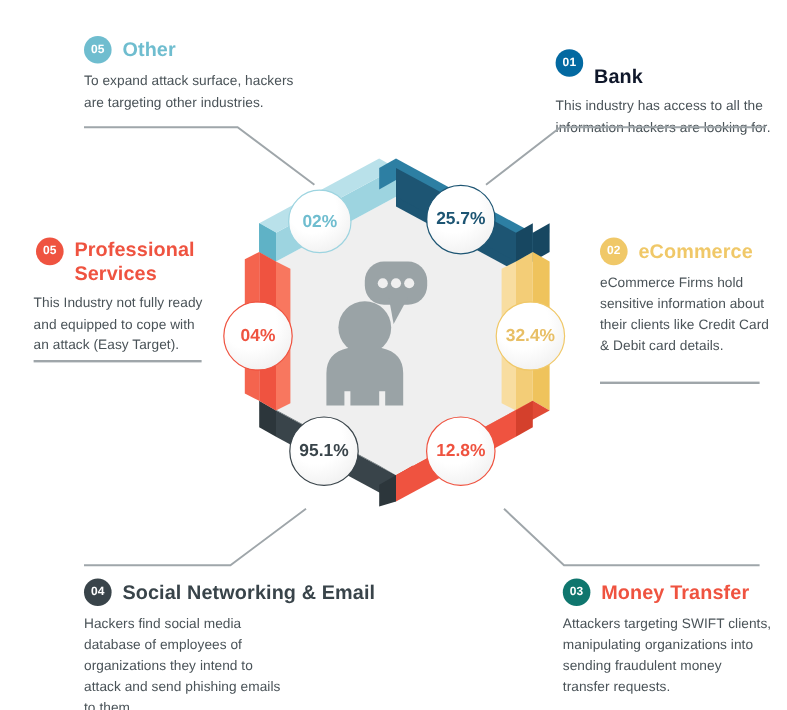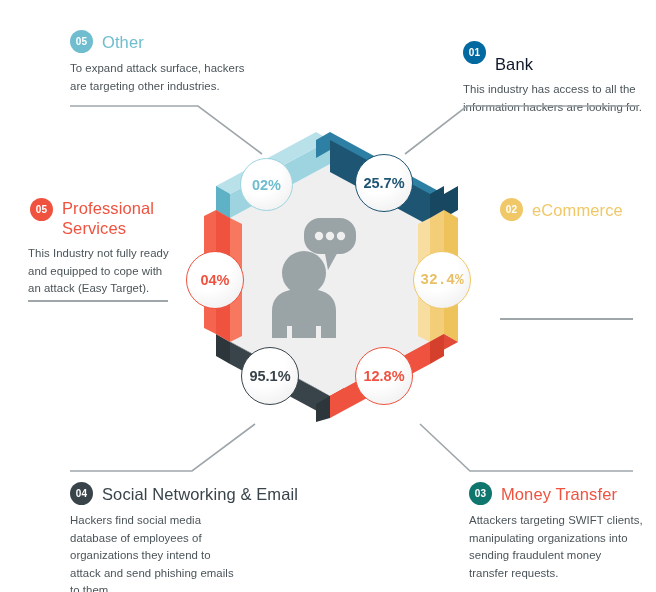--- a/index.html
+++ b/index.html
@@ -44,21 +44,21 @@
     color: #ffffff;
     font-size: 10px;
     font-weight: bold;
     letter-spacing: .2px;
     display: flex;
     align-items: center;
     justify-content: center;
   }
   .title {
     font-size: 16.5px;
-    font-weight: normal;
+    font-weight: bold;
     letter-spacing: .1px;
     line-height: 20px;
   }
   .body {
     font-size: 11.4px;
     line-height: 17.6px;
     color: #4a5358;
     letter-spacing: .05px;
   }
 
@@ -138,20 +138,24 @@
 and equipped to cope with
 an attack (Easy Target).</div>
   </div>
   <div class="rule" style="left:28px; top:300px; width:140px;"></div>
 
   <div class="block" id="blk-ecom" style="left:500px; top:198px; width:150px;">
     <div class="head">
       <div class="badge" style="background:#f0c868;">02</div>
       <div class="title" style="color:#f0c868;">eCommerce</div>
     </div>
+    <div class="body" style="white-space:pre-line;">eCommerce Firms hold
+sensitive information about
+their clients like Credit Card
+&amp; Debit card details.</div>
   </div>
   <div class="rule" style="left:500px; top:318px; width:133px;"></div>
 
   <div class="block" id="blk-social" style="left:70px; top:482px; width:250px;">
     <div class="head">
       <div class="badge" style="background:#39444a;">04</div>
       <div class="title" style="color:#39444a;">Social Networking &amp; Email</div>
     </div>
     <div class="body" style="white-space:pre-line;">Hackers find social media
 database of employees of
@@ -239,21 +243,21 @@
         <path d="M 94 210 L 94 183 Q 94 166 112 162 L 140 162 Q 158 166 158 183 L 158 210
                  L 143 210 L 143 198 L 138 198 L 138 210
                  L 114 210 L 114 198 L 109 198 L 109 210 Z"></path>
       </g>
     </svg>
 
     <div class="bubble small" style="left:62px; top:30px; border:1.6px solid #9dd4e0; color:#6fbdcf;text-align:right;">02%</div>
 
     <div class="bubble big" style="left:177px; top:26px; border:1.8px solid #1d5573; color:#1d5573;">25.7%</div>
 
-    <div class="bubble big" style="left:235px; top:123px; border:1.8px solid #f0c868; color:#e8bf66;font-family:Liberation Mono, monospace;">32.4%</div>
+    <div class="bubble big" style="left:235px; top:123px; border:1.8px solid #f0c868; color:#e8bf66;">32.4%</div>
 
     <div class="bubble big" style="left:177px; top:219px; border:1.8px solid #ef5340; color:#ef5340;">12.8%</div>
 
     <div class="bubble big" style="left:63px; top:219px; border:1.8px solid #39444a; color:#39444a;">95.1%</div>
 
     <div class="bubble big" style="left:8px; top:123px; border:1.8px solid #ef5340; color:#ef5340;">04%</div>
   </div>
 
 </div>
 

